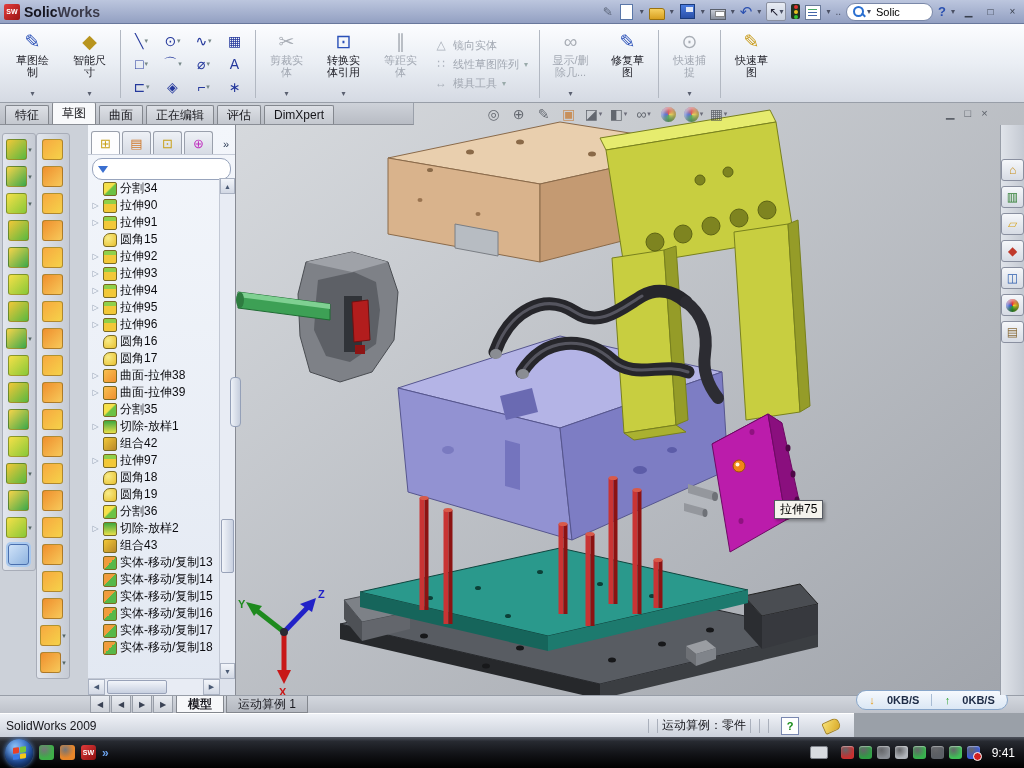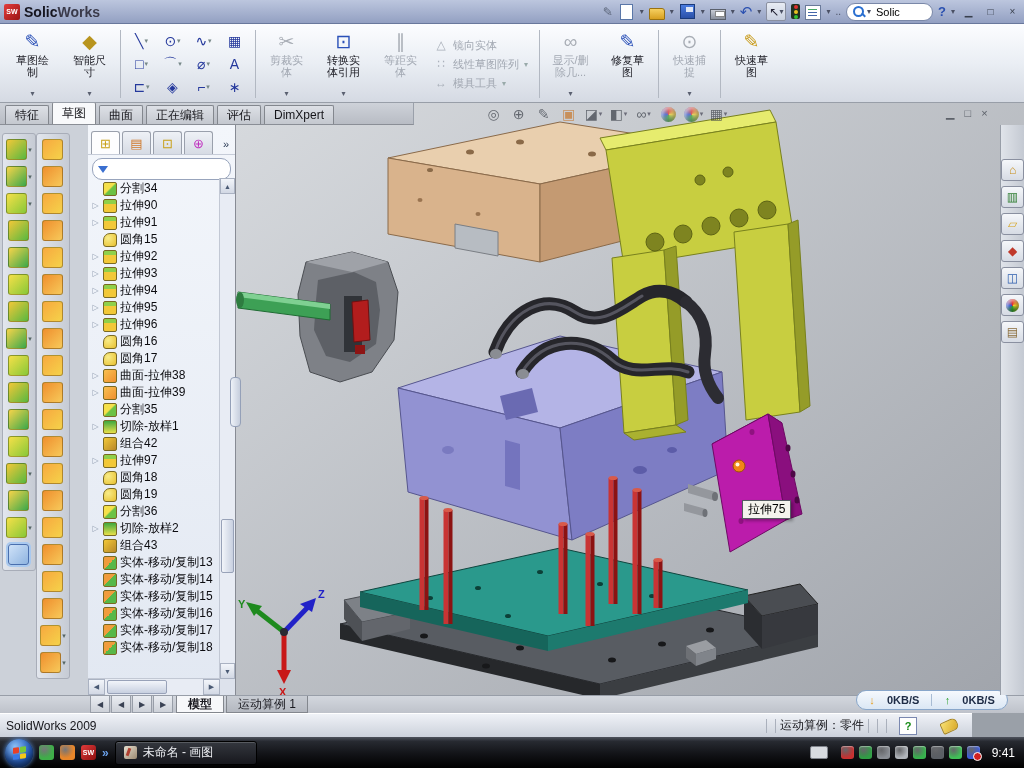--- a/index.html
+++ b/index.html
@@ -108,42 +108,42 @@
   .splitter{position:absolute;right:-6px;top:252px;width:9px;height:48px;z-index:13;
     background:linear-gradient(90deg,#eef2f8,#c6cedd);border:1px solid #94a0b8;border-radius:4px}
   
   #vp{position:absolute;left:236px;top:103px;width:788px;height:592px;z-index:1}
   .headsup{position:absolute;left:482px;top:104px;display:flex;gap:2px;align-items:center;z-index:9;opacity:.7}
   .hicon{width:23px;height:20px;display:flex;align-items:center;justify-content:center;font-size:14px;color:#383d46}
   .hicon .dd{font-size:7px;color:#445;margin-left:1px}
   .sphere{width:15px;height:15px;border-radius:50%;flex:none;
     background:conic-gradient(#e03030,#f0d030,#30a030,#3050d0,#e03030);
     box-shadow:inset -2px -2px 3px rgba(0,0,0,.35),inset 2px 2px 3px rgba(255,255,255,.55)}
-  .tooltip{position:absolute;left:742px;top:500px;padding:0 5px;font-size:12px;line-height:17px;color:#000;
+  .tooltip{position:absolute;left:774px;top:500px;padding:0 5px;font-size:12px;line-height:17px;color:#000;
     background:#f4f3ed;border:1px solid #565a62;box-shadow:2px 2px 3px rgba(0,0,0,.3);z-index:9;white-space:nowrap}
   .net{position:absolute;left:856px;top:690px;width:152px;height:20px;box-sizing:border-box;z-index:9;
     background:linear-gradient(#f6f9fd,#dbe7f4);border:1px solid #88a6ca;border-radius:10px;
     display:flex;align-items:center;justify-content:space-evenly;font-size:11px;font-weight:bold;color:#1c2a44}
   .net .da{color:#e8a020}.net .ua{color:#28a028}.net .div{width:1px;height:12px;background:#a8bcd4}
   
   .taskpane{position:absolute;left:1000px;top:125px;width:24px;height:570px;box-sizing:border-box;z-index:10;
     background:linear-gradient(90deg,#e0e4ea,#c4c9d2);border-left:1px solid #989ea8;
     display:flex;flex-direction:column;align-items:center;padding-top:34px;gap:5px}
   .tp-btn{width:21px;height:20px;flex:none;border:1px solid #8a90a0;border-radius:3px;
     background:linear-gradient(#f5f7fa,#d6dbe4);display:flex;align-items:center;justify-content:center;font-size:12px}
   
   .docbar{position:absolute;left:0;top:695px;width:1024px;height:18px;box-sizing:border-box;z-index:8;
     background:linear-gradient(#d3d7de,#bec2ca);border-top:1px solid #989ea8;display:flex;align-items:stretch;padding-left:90px}
   .nav{width:18px;display:flex;align-items:center;justify-content:center;font-size:8px;color:#3a4254;
     background:linear-gradient(#eaedf2,#cdd1d8);border:1px solid #989ea8;border-top:none;margin-right:1px}
   .dtab{padding:0 11px;display:flex;align-items:center;color:#1a1a20;white-space:nowrap;
     background:linear-gradient(#c8ccd3,#b4b8c0);border:1px solid #83878e;border-top:none;margin-left:2px}
   .dtab.active{background:#f7f8fa;font-weight:bold}
   
-  .statusbar{position:absolute;left:0;top:713px;width:972px;height:24px;box-sizing:border-box;z-index:8;
+  .statusbar{position:absolute;left:0;top:713px;width:854px;height:24px;box-sizing:border-box;z-index:8;
     background:linear-gradient(#eff2f7,#ccd1db);border-top:1px solid #fff;display:flex;align-items:center;
     padding:0 6px;color:#15151a}
   .ssep{width:1px;height:14px;background:#aab0bc;margin:0 4px}
   .help-btn{width:16px;height:16px;border:1px solid #7a88b0;background:#fff;color:#148a14;font-weight:bold;
     font-size:11px;display:flex;align-items:center;justify-content:center;margin:0 8px}
   .tagic{width:15px;height:10px;background:linear-gradient(135deg,#f8e070,#d8a828);border:1px solid #a8841a;
     border-radius:2px 5px 5px 2px;transform:rotate(-24deg);margin-left:16px;margin-right:8px}
   
   .taskbar{position:absolute;left:0;top:737px;width:1024px;height:31px;box-sizing:border-box;z-index:20;
     background:linear-gradient(#4e525c 0%,#272a31 14%,#121317 55%,#000 100%);
@@ -952,24 +952,20 @@
         <i style="background:#f8c818"></i>
     </div>
   </div>
   <div class="ql" id="quicklaunch">
       <span class="ql-icon" style="background: radial-gradient(circle at 35% 30%, rgba(255, 255, 255, 0.4), rgb(63, 174, 73) 60%);"></span>
       <span class="ql-icon" style="background: radial-gradient(circle at 35% 30%, rgba(255, 255, 255, 0.4), rgb(232, 134, 42) 60%);"></span>
       <span class="ql-icon sw-cube">SW</span>
     </div>
   <span class="ql-chev">»</span>
   <div id="tasks" style="display:flex;gap:6px">
-      <div class="task t2">
-        <span class="paint-icon"></span>
-        <span>未命名 - 画图</span>
-      </div>
     </div>
   <div class="tray" id="tray">
       <span class="tray-kb"></span>
       <span class="tray-ic" style="background: radial-gradient(circle at 35% 30%, rgba(255, 255, 255, 0.333), rgb(200, 48, 48) 65%);"></span>
       <span class="tray-ic" style="background: radial-gradient(circle at 35% 30%, rgba(255, 255, 255, 0.333), rgb(47, 158, 68) 65%);"></span>
       <span class="tray-ic" style="background: radial-gradient(circle at 35% 30%, rgba(255, 255, 255, 0.333), rgb(138, 142, 148) 65%);"></span>
       <span class="tray-ic" style="background: radial-gradient(circle at 35% 30%, rgba(255, 255, 255, 0.333), rgb(176, 180, 186) 65%);"></span>
       <span class="tray-ic" style="background: radial-gradient(circle at 35% 30%, rgba(255, 255, 255, 0.333), rgb(55, 178, 77) 65%);"></span>
       <span class="tray-ic" style="background: radial-gradient(circle at 35% 30%, rgba(255, 255, 255, 0.333), rgb(90, 94, 100) 65%);"></span>
       <span class="tray-ic" style="background: radial-gradient(circle at 35% 30%, rgba(255, 255, 255, 0.333), rgb(64, 192, 87) 65%);"></span>

